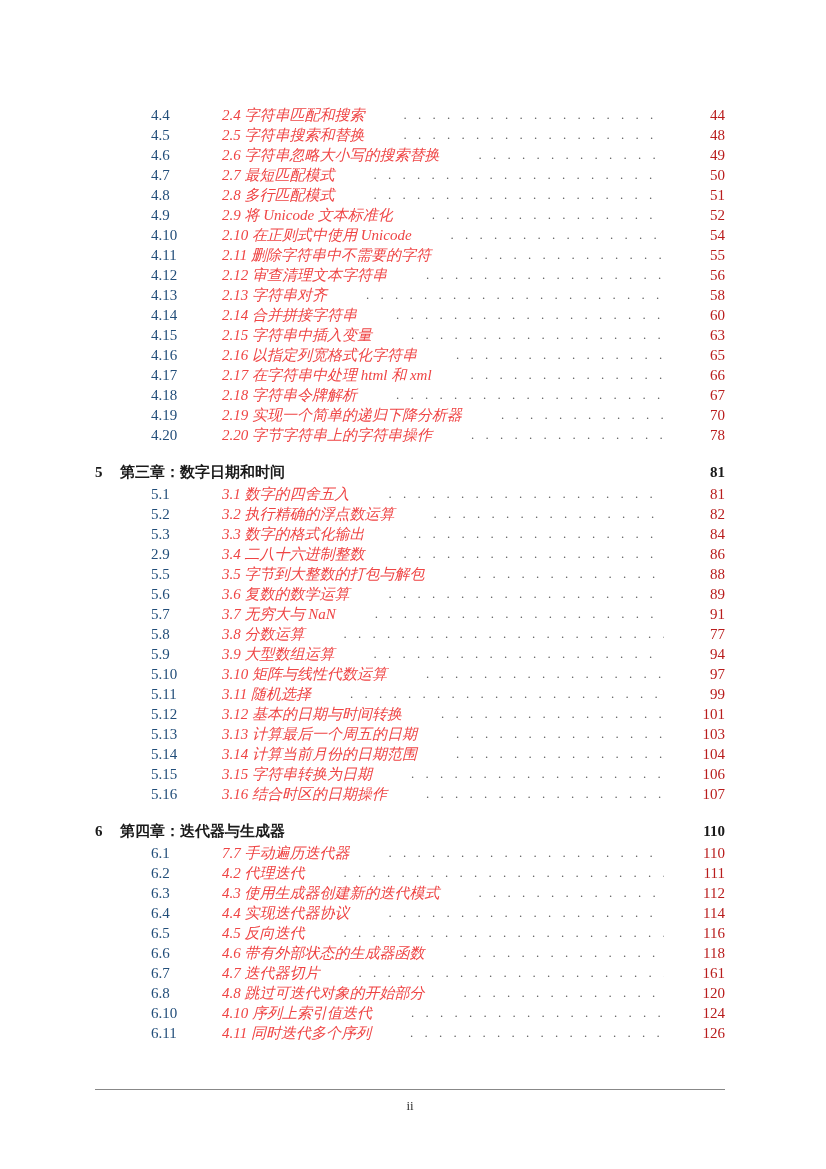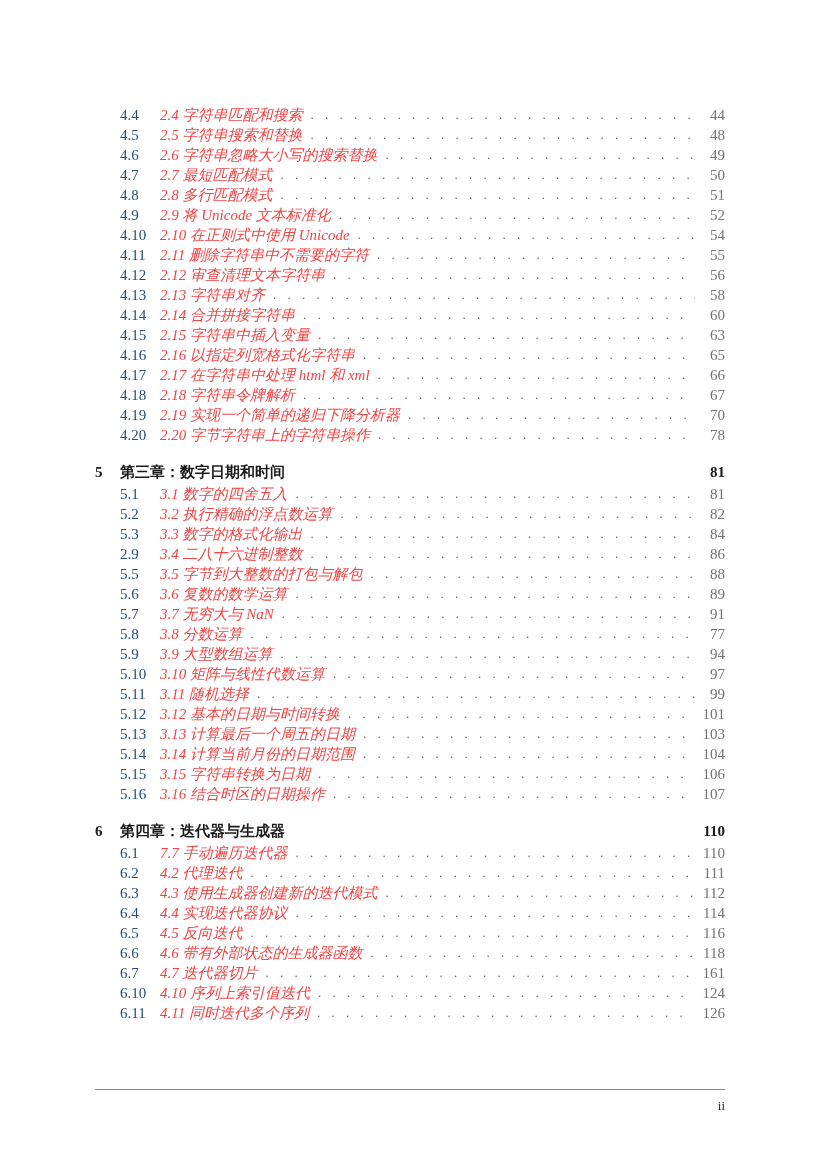--- a/index.html
+++ b/index.html
@@ -38,20 +38,21 @@
     flex: 0 0 auto;
     text-align: right;
     min-width: 30px;
   }
   .entry-row {
     display: flex;
     align-items: flex-start;
     font-size: 15px;
     line-height: 20px;
     color: #224e7a;
+    gap: 31px;
   }
   .entry-spacer {
     width: 25px;
     flex: 0 0 25px;
   }
   .entry-num {
     width: 40px;
     flex: 0 0 40px;
     color: #224e7a;
   }
@@ -70,30 +71,30 @@
     padding: 0 4px 0 8px;
     white-space: nowrap;
   }
   .dots::after {
     content: ". . . . . . . . . . . . . . . . . . . . . . . . . . . . . . . . . . . . . . . . . . . . . . . . . . . . . . . . . . . . . . . . . . . . . . . . . . . . . . . . . . . . . . . . . . . . . . . . . . . . . . . . . . . . . . . . . . . . . .";
   }
   .entry-page {
     flex: 0 0 auto;
     text-align: right;
     min-width: 30px;
-    color: #737373;
+    color: #b91c1c;
   }
   .footer {
     position: absolute;
     left: 95px;
     width: 630px;
     bottom: 55px;
     border-top: 1px solid #888;
     padding-top: 8px;
-    text-align: right;
+    text-align: center;
     font-size: 13px;
     color: #333;
     font-family: "Times New Roman", serif;
   }
 </style>
 </head>
 <body>
 
 <div class="page" id="page-root">
     <div class="entry-row">
@@ -386,20 +387,27 @@
       </div>
       <div class="entry-row">
         <span class="entry-spacer"></span>
         <span class="entry-num">6.7</span>
         <span class="entry-title">4.7 迭代器切片</span>
         <span class="dots"></span>
         <span class="entry-page">161</span>
       </div>
       <div class="entry-row">
         <span class="entry-spacer"></span>
+        <span class="entry-num">6.8</span>
+        <span class="entry-title">4.8 跳过可迭代对象的开始部分</span>
+        <span class="dots"></span>
+        <span class="entry-page">120</span>
+      </div>
+      <div class="entry-row">
+        <span class="entry-spacer"></span>
         <span class="entry-num">6.10</span>
         <span class="entry-title">4.10 序列上索引值迭代</span>
         <span class="dots"></span>
         <span class="entry-page">124</span>
       </div>
       <div class="entry-row">
         <span class="entry-spacer"></span>
         <span class="entry-num">6.11</span>
         <span class="entry-title">4.11 同时迭代多个序列</span>
         <span class="dots"></span>

